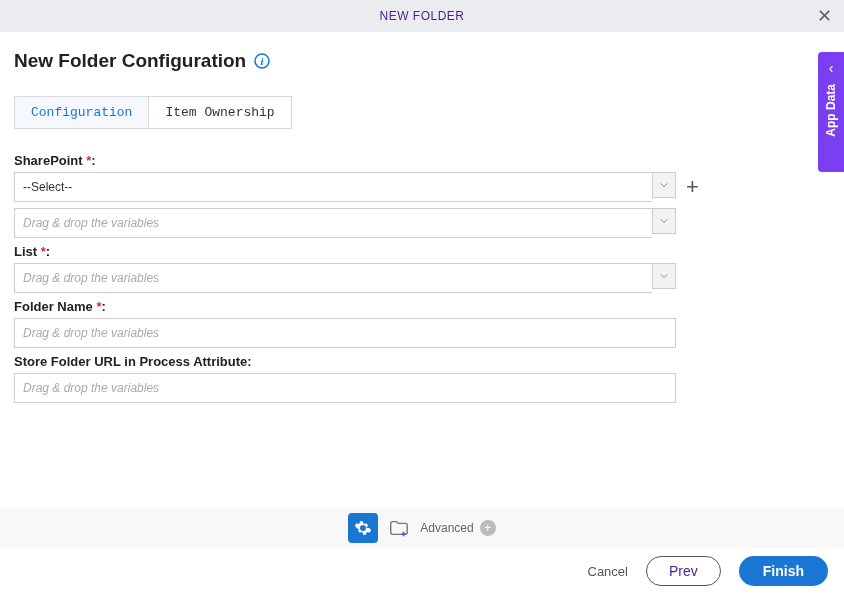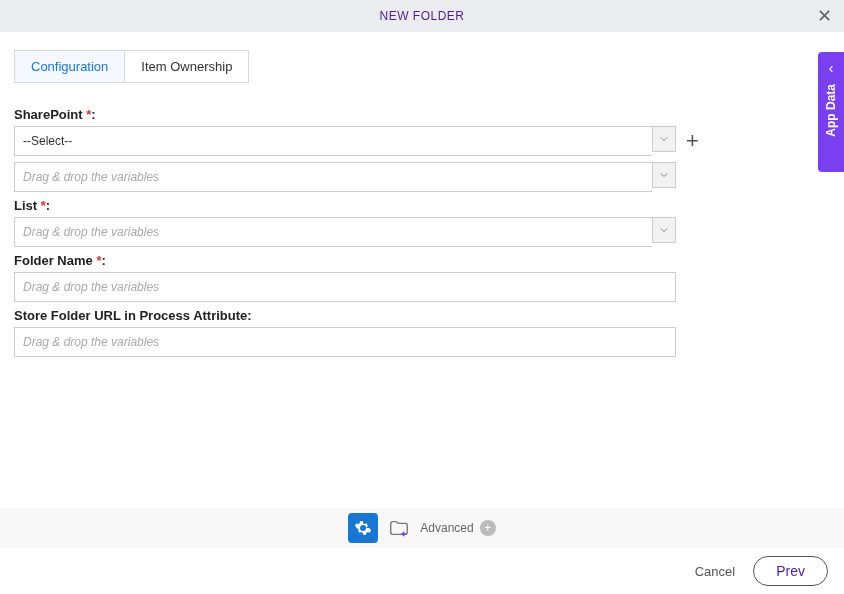--- a/index.html
+++ b/index.html
@@ -8,21 +8,21 @@
     .header { background: #eaecef; height: 32px; display: flex; align-items: center; justify-content: center; position: relative; }
     .header-title { font-size: 12px; color: #4c1d95; letter-spacing: 0.5px; font-weight: 500; }
     .close-btn { position: absolute; right: 12px; color: #666; font-size: 18px; cursor: pointer; line-height: 1; }
     
     .content { padding: 18px 14px 0 14px; }
     .page-title { display: flex; align-items: center; gap: 8px; margin-bottom: 24px; }
     .page-title h2 { font-size: 19px; font-weight: 700; color: #222; }
     .info-icon { width: 16px; height: 16px; display: inline-flex; align-items: center; justify-content: center; }
     
     .tabs { display: flex; border: 1px solid #d9d9d9; width: fit-content; margin-bottom: 24px; }
-    .tab { padding: 8px 16px; font-size: 13px; cursor: pointer; border-right: 1px solid #d9d9d9; }
+    .tab { padding: 8px 16px; font-size: 13px; cursor: pointer; border-right: 1px solid #d9d9d9; font-family: Liberation Mono, monospace; }
     .tab:last-child { border-right: none; }
     .tab.active { color: #1976d2; background: #f5f9ff; }
     .tab:not(.active) { color: #333; }
     
     .field { margin-bottom: 6px; }
     .field-label { font-size: 13px; color: #222; font-weight: 600; margin-bottom: 4px; display: block; }
     .required { color: #d32f2f; }
     .input-row { display: flex; align-items: center; gap: 10px; }
     .select-wrap, .input-wrap { display: flex; flex: 1; max-width: 662px; }
     .select-input, .text-input { flex: 1; border: 1px solid #ccc; height: 30px; padding: 0 8px; font-size: 12px; color: #333; outline: none; font-family: inherit; }
@@ -49,20 +49,29 @@
   </style>
 </head>
 <body>
 
 <div class="header">
   <span class="header-title">NEW FOLDER</span>
   <span class="close-btn">✕</span>
 </div>
 
 <div class="content">
+  <div class="page-title">
+    <h2>New Folder Configuration</h2>
+    <span class="info-icon">
+      <svg viewBox="0 0 16 16" width="16" height="16">
+          <circle cx="8" cy="8" r="7" fill="none" stroke="#1976d2" stroke-width="1.5"></circle>
+          <text x="8" y="12" text-anchor="middle" font-size="11" fill="#1976d2" font-family="serif" font-style="italic" font-weight="bold">i</text>
+        </svg>
+    </span>
+  </div>
 
   <div class="tabs">
     <div class="tab active">Configuration</div>
     <div class="tab">Item Ownership</div>
   </div>
 
   <div class="field">
     <label class="field-label"><span>SharePoint</span> <span class="required">*</span>:</label>
     <div class="input-row">
       <div class="select-wrap">
@@ -137,18 +146,19 @@
   </div>
   <div class="advanced">
     <span>Advanced</span>
     <span class="adv-plus">+</span>
   </div>
 </div>
 
 <div class="footer">
   <span class="btn-text">Cancel</span>
   <button class="btn-outline">Prev</button>
+  <button class="btn-primary">Finish</button>
 </div>
 
 <div class="side-tab">
   <span class="side-tab-chev">‹</span>
   <span class="side-tab-text">App Data</span>
 </div>
 
 </body></html>

